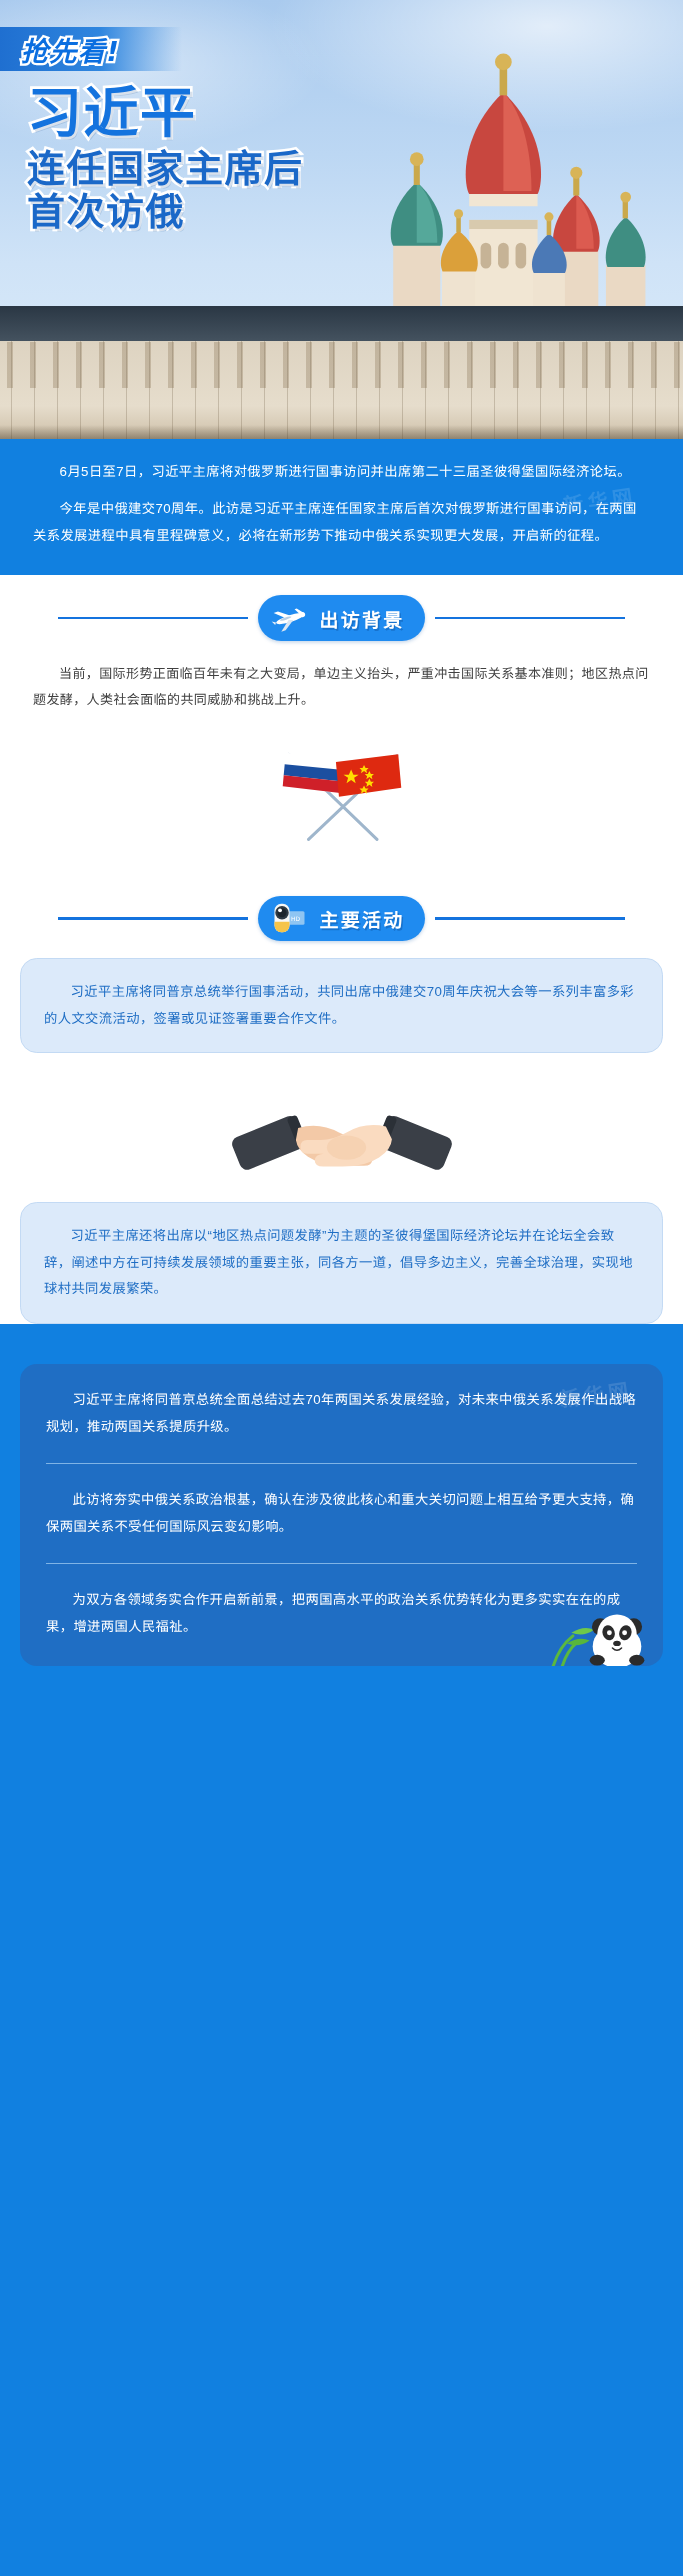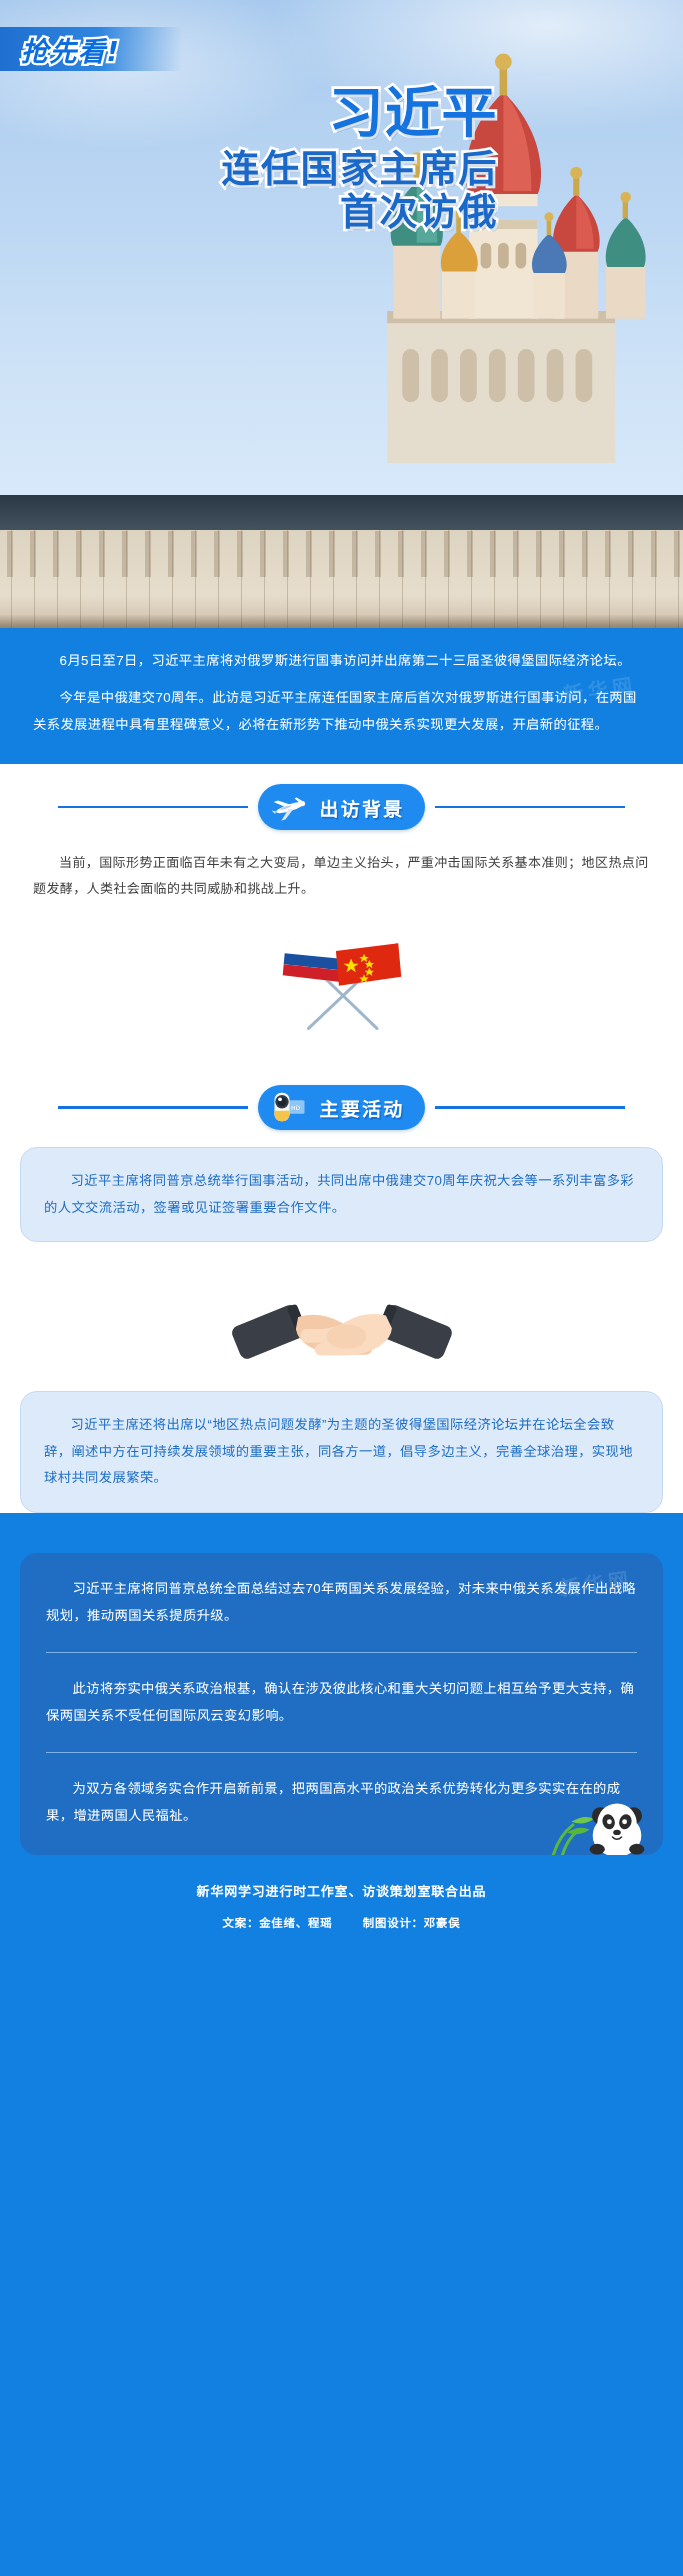--- a/index.html
+++ b/index.html
@@ -15,24 +15,23 @@
     width:683px;
     min-height:2576px;
     overflow:hidden;
     background:#1180e0;
   }
 
   
   .hero{
     position:relative;
     width:683px;
-    height:628px;
+    height:439px;
     overflow:hidden;
     background:linear-gradient(to bottom,#a9caee 0%,#bcd7f3 35%,#cfe3f7 60%,#dfeefb 100%);
-    text-align:right;
   }
   
   .hero .sky{
     position:absolute;left:0;top:0;width:683px;height:326px;
     background:
       radial-gradient(ellipse 395px 152px at 80% 8%, rgba(255,255,255,.65) 0%, rgba(255,255,255,0) 70%),
       radial-gradient(ellipse 288px 121px at 18% 20%, rgba(255,255,255,.45) 0%, rgba(255,255,255,0) 70%);
   }
 
   
@@ -492,23 +491,15 @@
           <circle cx="110" cy="60" r="3.2" fill="#ffffff"></circle>
           <ellipse cx="100" cy="74" rx="5" ry="3.4" fill="#2b2b2b"></ellipse>
           <path d="M94 80 q6 6 12 0" stroke="#2b2b2b" stroke-width="2" fill="none" stroke-linecap="round"></path>
           <ellipse cx="74" cy="96" rx="10" ry="7" fill="#2b2b2b"></ellipse>
           <ellipse cx="126" cy="96" rx="10" ry="7" fill="#2b2b2b"></ellipse>
         </svg>
       </div>
     </div>
   </div>
 
-  <div class="footer">
-    <div class="fline1">新华网学习进行时工作室、访谈策划室联合出品</div>
-    <div class="fline2">
-      <span>文案：金佳绪、程瑶</span>
-      <span class="fsep"></span>
-      <span>制图设计：邓豪俣</span>
-    </div>
-  </div>
 
 </div>
 
 
 </body></html>

